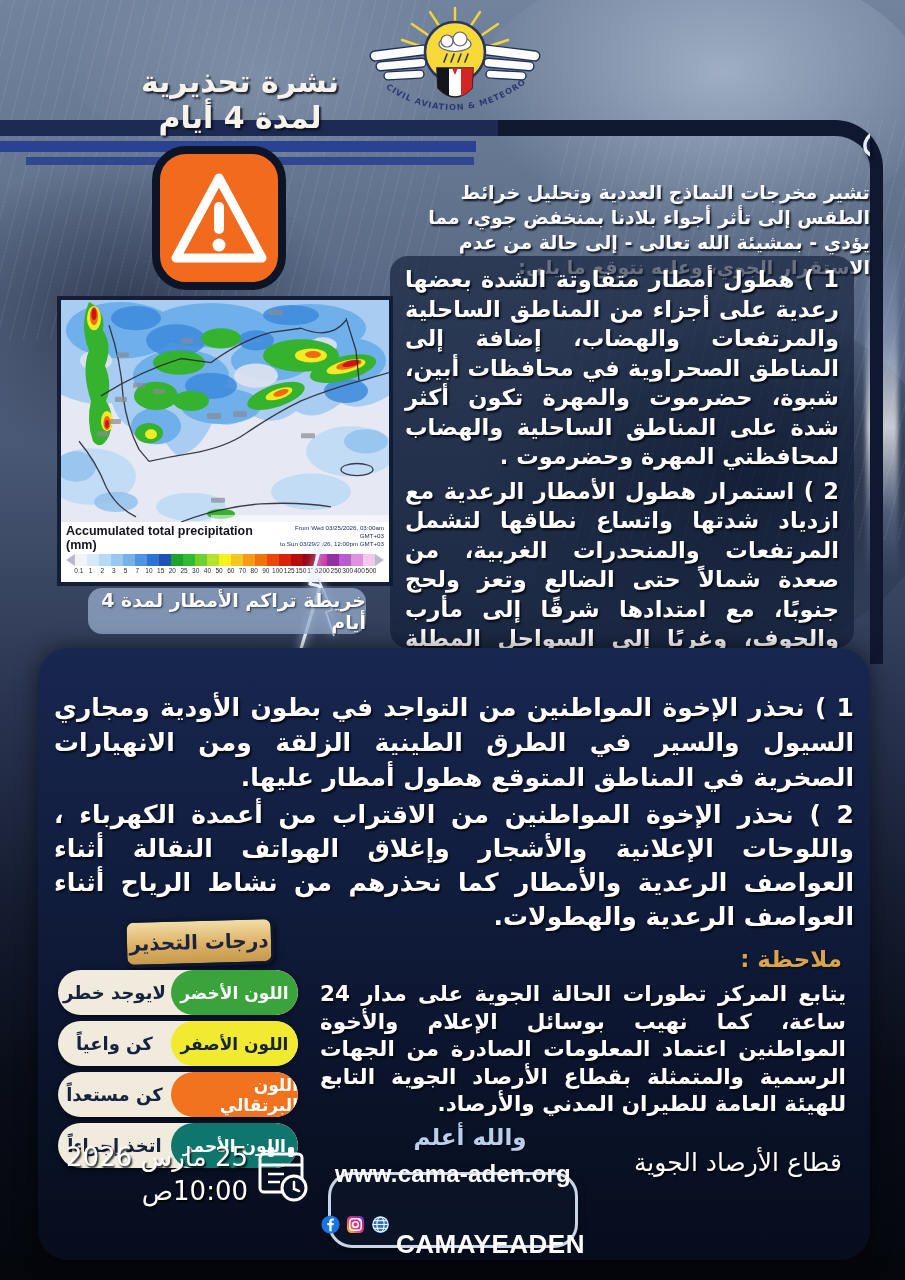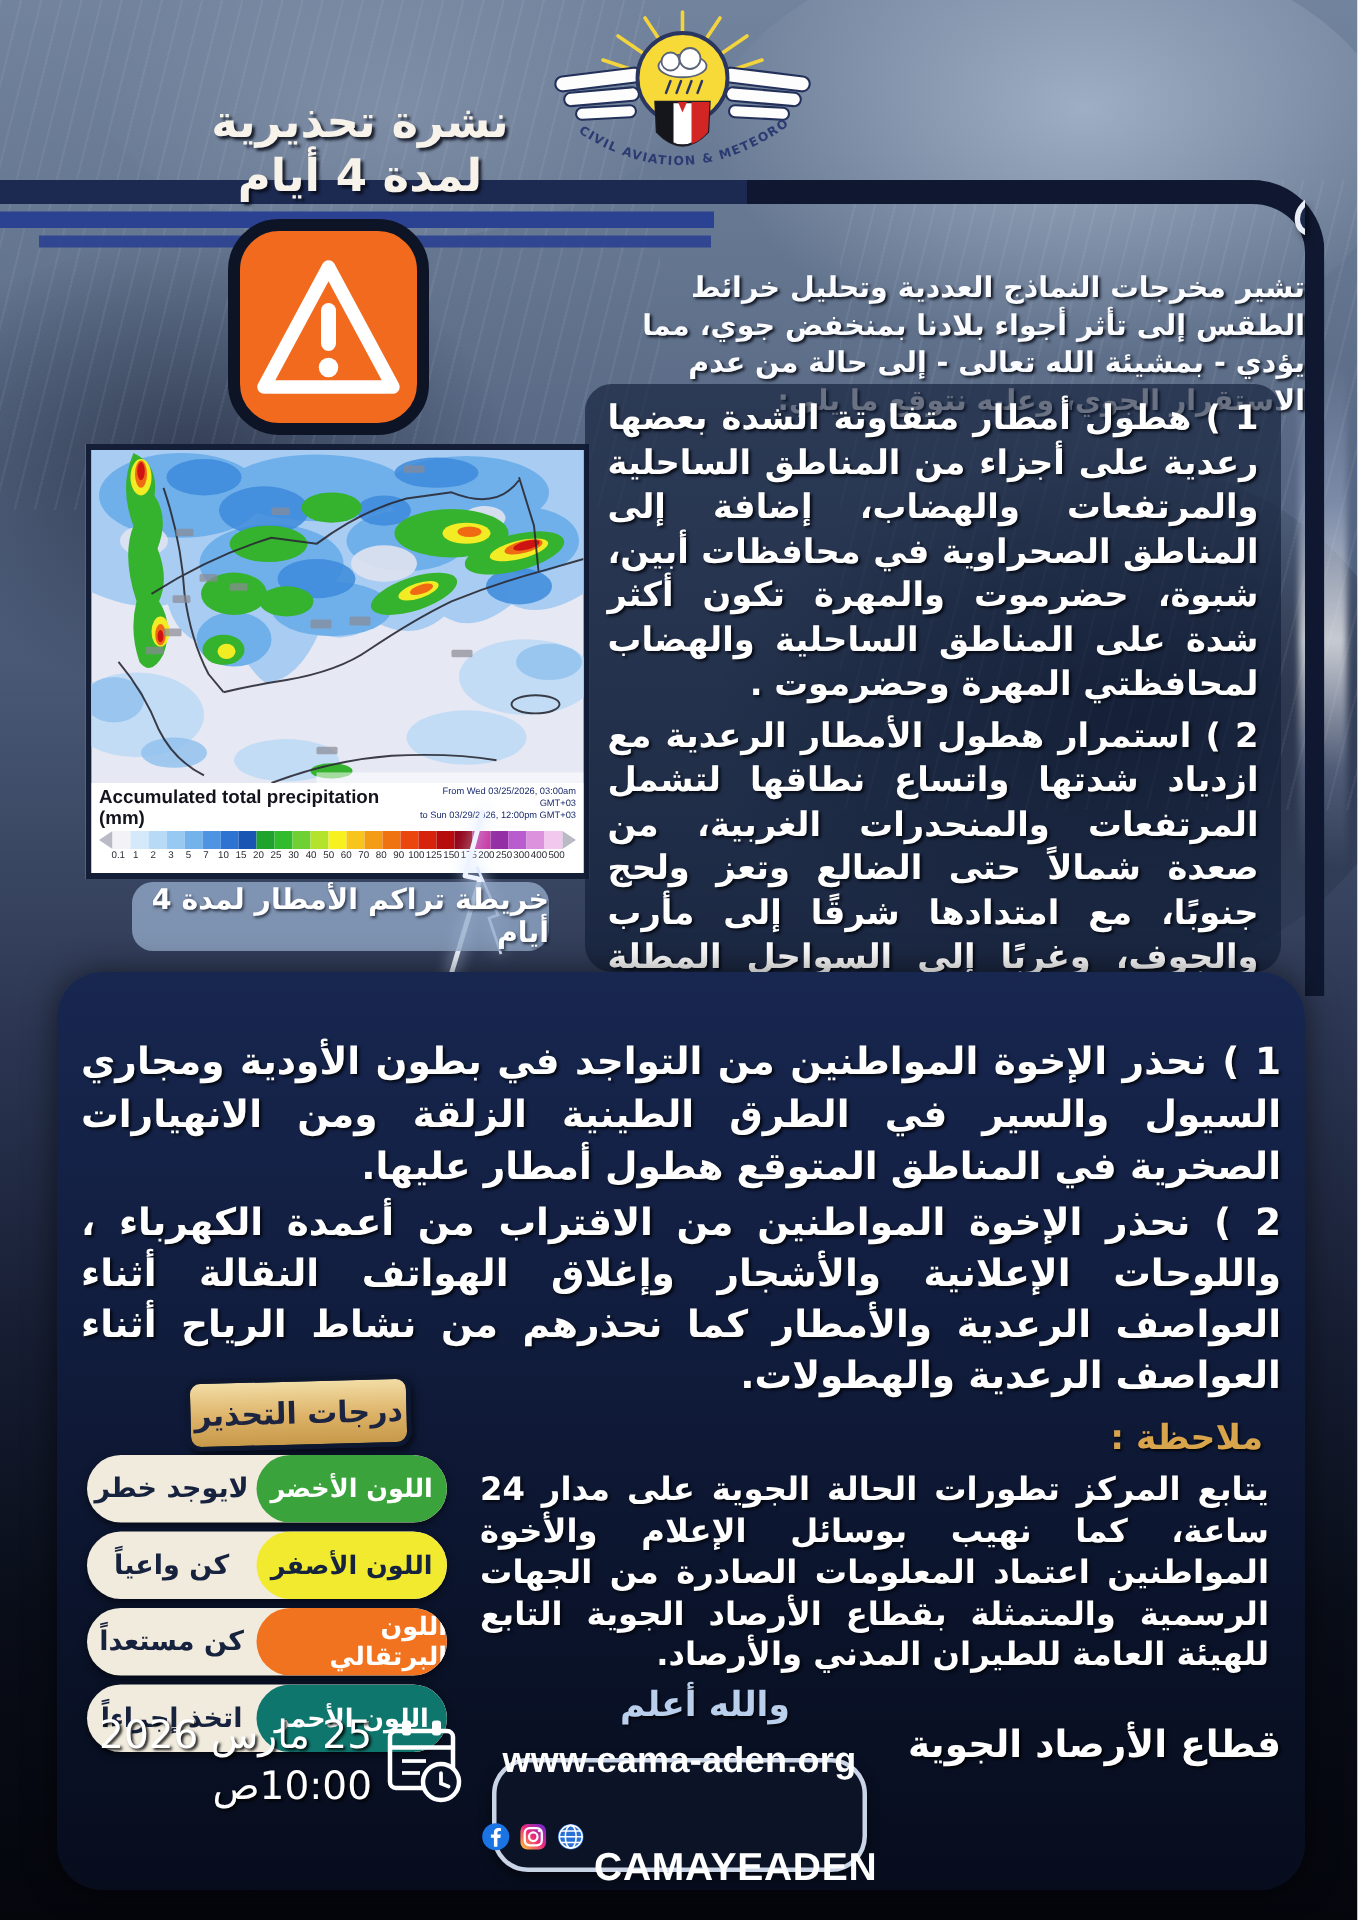--- a/index.html
+++ b/index.html
@@ -68,22 +68,22 @@
   .seg-color{width:53%;border-radius:23px;display:flex;align-items:center;justify-content:center;
     font-weight:bold;font-size:17px;}
   .seg-action{flex:1;display:flex;align-items:center;justify-content:center;color:#16223e;
     font-weight:bold;font-size:18px;}
   .note-title{position:absolute;right:28px;top:298px;color:#d9a54c;font-weight:bold;font-size:23px;direction:rtl;
     text-shadow:1px 1px 2px rgba(0,0,0,.8);}
   .note-body{position:absolute;left:282px;right:24px;top:332px;direction:rtl;text-align:justify;
     color:#fff;font-weight:bold;font-size:21.5px;line-height:27.5px;text-shadow:1.5px 1.5px 2px rgba(3,6,14,.95);}
   .tagline{position:absolute;left:352px;top:476px;width:160px;text-align:center;color:#b9cfec;
     font-weight:bold;font-size:23px;text-shadow:1px 1px 2px rgba(0,0,0,.8);}
-  .sector{position:absolute;left:520px;right:16px;top:500px;text-align:right;color:#fff;
-    font-weight:bold;font-size:25px;direction:rtl;text-shadow:1.5px 1.5px 2px rgba(0,0,0,.9);}
+  .sector{position:absolute;left:520px;right:28px;top:500px;text-align:right;color:#fff;
+    font-weight:normal;font-size:25px;direction:rtl;text-shadow:1.5px 1.5px 2px rgba(0,0,0,.9);}
   .datetime{position:absolute;left:24px;top:492px;display:flex;align-items:center;gap:8px;}
   .datetime .dt-text{width:186px;text-align:right;color:#fff;font-weight:normal;font-size:26px;line-height:34px;
     direction:rtl;text-shadow:1.5px 1.5px 2px rgba(0,0,0,.9);}
   .site-pill{position:absolute;left:290px;top:524px;width:244px;height:70px;border-radius:24px;
     border:3px solid #c9d4e6;background:rgba(12,20,40,.88);display:flex;flex-direction:column;
     align-items:center;justify-content:center;gap:1px;box-shadow:0 3px 8px rgba(0,0,0,.5);}
   .site-url{color:#fff;font-weight:bold;font-size:24px;font-family:"Liberation Sans",sans-serif;letter-spacing:.2px;}
   .site-row{display:flex;align-items:center;gap:6px;}
   .site-handle{color:#fff;font-weight:bold;font-size:26px;font-family:"Liberation Sans",sans-serif;letter-spacing:.5px;margin-top:40px;}
   .sicon{width:19px;height:19px;display:block;}

